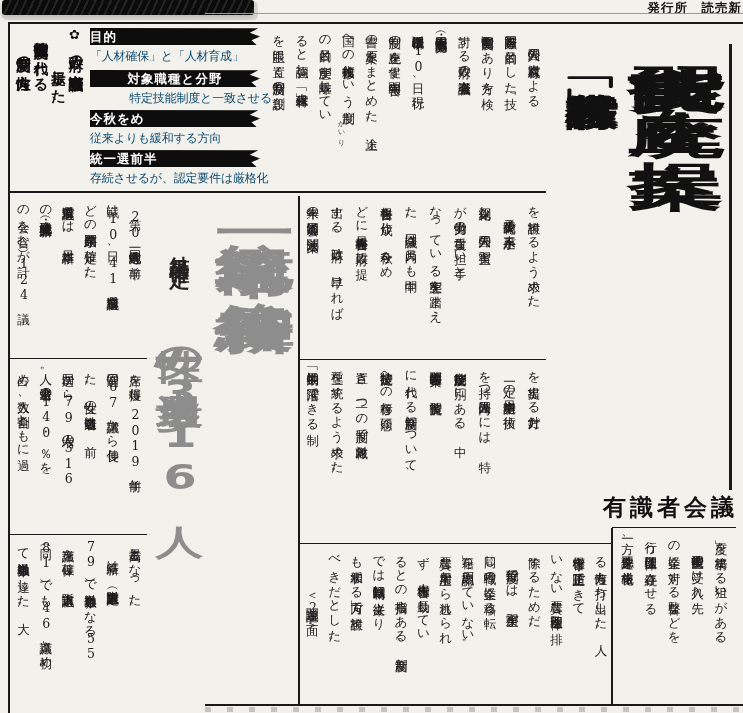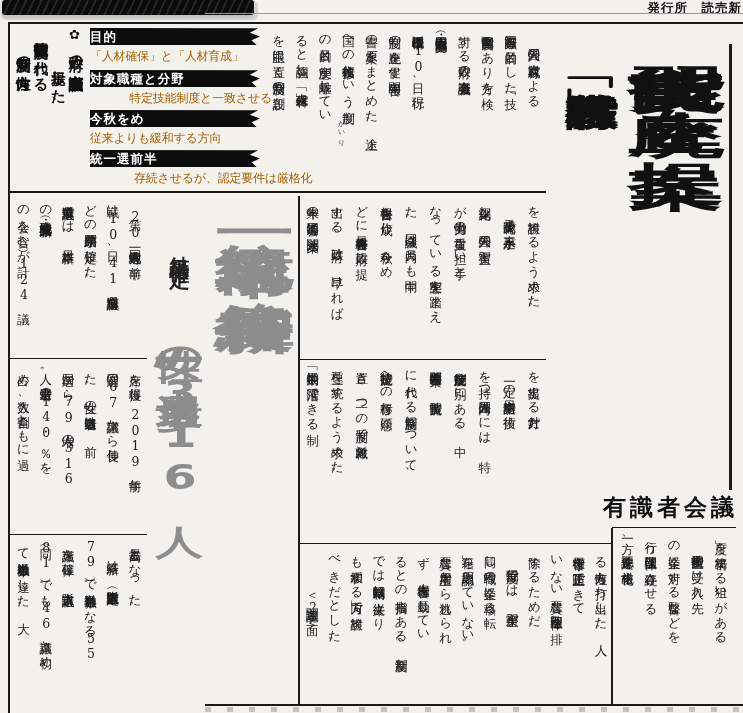--- a/index.html
+++ b/index.html
@@ -41,21 +41,21 @@
   
   .fb-bar{
     position:absolute; left:90px; width:170px; height:17px; background:#0d0d0d;
     clip-path:polygon(0 0, 99% 2%, 94% 28%, 100% 50%, 95% 72%, 98% 100%, 0 100%);
     color:#fff; font-family:"DejaVu Sans", sans-serif; font-weight:bold;
     font-size:12.5px; line-height:17px; padding-left:0; box-sizing:border-box;
     letter-spacing:1px;
   }
   .fb-val{
     position:absolute; left:90px; width:182px; font-size:12px; letter-spacing:-0.2px;
-    color:#a16207; font-family:"DejaVu Serif", serif; white-space:nowrap;
+    color:#0c4a6e; font-family:"DejaVu Serif", serif; white-space:nowrap;
   }
   #fb-title{
     position:absolute; left:12px; top:30px; width:72px; height:158px;
     writing-mode:vertical-rl; text-orientation:upright; white-space:pre-line;
     font-family:"DejaVu Sans", sans-serif; font-weight:bold; font-size:14.5px;
     line-height:17.5px; letter-spacing:0.5px; color:#101010; overflow:hidden;
   }
   #fb-marker{
     position:absolute; left:69px; top:27px; font-size:13px; color:#101010;
     font-family:"DejaVu Sans", sans-serif;
@@ -84,28 +84,28 @@
   <div>
     <span id="fb-marker">✿</span>
     <div id="fb-title">　政府の有識者会議が
 　　提示した、
 技能実習制度に代わる
 　新制度の方向性</div>
 
     <div class="fb-bar" style="top:28px;">目的</div>
     <div class="fb-val" style="top:48px;">「人材確保」と「人材育成」</div>
 
-    <div class="fb-bar" style="top:70px;">対象職種と分野</div>
+    <div class="fb-bar" style="top:70px;text-align:center;">対象職種と分野</div>
     <div class="fb-val" style="top:90px;text-align:right;">特定技能制度と一致させる</div>
 
     <div class="fb-bar" style="top:110px;">今秋をめ</div>
     <div class="fb-val" style="top:130px;">従来よりも緩和する方向</div>
 
     <div class="fb-bar" style="top:150px;">統一選前半</div>
-    <div class="fb-val" style="top:170px;margin-left:44px;">存続させるが、認定要件は厳格化</div>
+    <div class="fb-val" style="top:170px;">存続させるが、認定要件は厳格化</div>
   </div>
 
   <div class="vh" style="left:647px; top:30px; font-size:45px; transform:scaleX(2.15); transform-origin:50% 0;">技能実習　廃止を提案</div>
   <div class="rule" style="left:729px; top:44px; width:2.5px; height:446px;"></div>
   <div class="vh" style="left:568px; top:66px; font-size:35px; transform:scaleX(1.5); transform-origin:50% 0;">「人材確保」移行検討</div>
   <div style="position:absolute; left:603px; top:492px; font-family:Liberation Serif, serif; font-weight:900; font-size:23px; letter-spacing:4px; color:#111;">有識者会議</div>
   <div class="rule" style="left:612px; top:527px; width:124px; height:1px;"></div>
 
   <div class="vt lh23" style="left:268px; top:26px;  width:278px; height:165px;">　外国人の人材育成による
 国際貢献を目的とした「技

